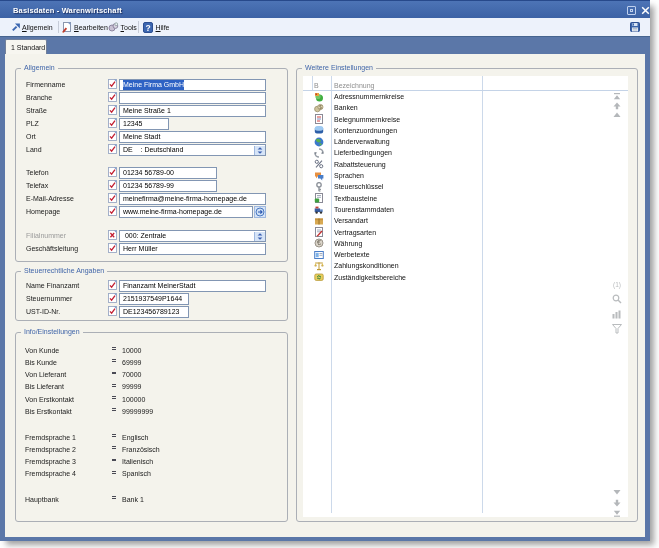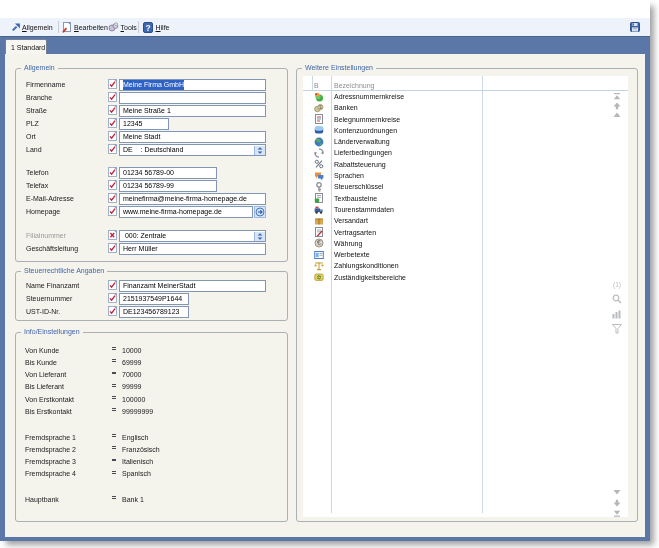--- a/index.html
+++ b/index.html
@@ -37,20 +37,31 @@
 .gobtn { position:absolute; left:254px; top:206px; width:12px; height:12px; background:#d6e4f7; border:1px solid #9fb8df; text-align:center; }
 #wtable { position:absolute; left:303px; top:76px; width:325px; height:441px; background:#fff; }
 .thead { position:absolute; font-size:7px; color:#8e8e8e; line-height:9px; }
 .vline { position:absolute; top:76px; height:437px; width:1px; background:#ccd9ea; }
 #hline { position:absolute; left:303px; top:90px; width:325px; height:1px; background:#c4d3e7; }
 .ticon { position:absolute; left:314px; width:10px; height:10px; }
 .ttext { position:absolute; left:334px; font-size:7px; color:#111; line-height:9px; white-space:nowrap; }
 .sbi { position:absolute; left:611px; width:12px; text-align:center; }
 </style></head><body>
 <div id="win">
+  <div id="title">
+      <span class="t">Basisdaten - Warenwirtschaft</span>
+    <div id="rest">
+        <div></div>
+      </div>
+    <div id="closex">
+        <svg width="9" height="9">
+          <path d="M1.2 1.2 L7.8 7.8 M7.8 1.2 L1.2 7.8" stroke="#ffffff" stroke-width="1.5" fill="none"></path>
+        </svg>
+      </div>
+  </div>
   <div id="toolbar">
     <div class="tico" style="left:11px">
         <svg width="10" height="10">
           <line x1="1.8" y1="8.4" x2="5.6" y2="4.6" stroke="#3b66b0" stroke-width="2"></line>
           <polygon points="4.0,1.6 8.9,1.6 8.9,6.5" fill="#3b66b0"></polygon>
         </svg>
       </div>
     <div class="tbt" style="left:22px"><u>A</u>llgemein</div>
     <div class="tsep" style="left:57.5px"></div>
     <div class="tico" style="left:62px">

